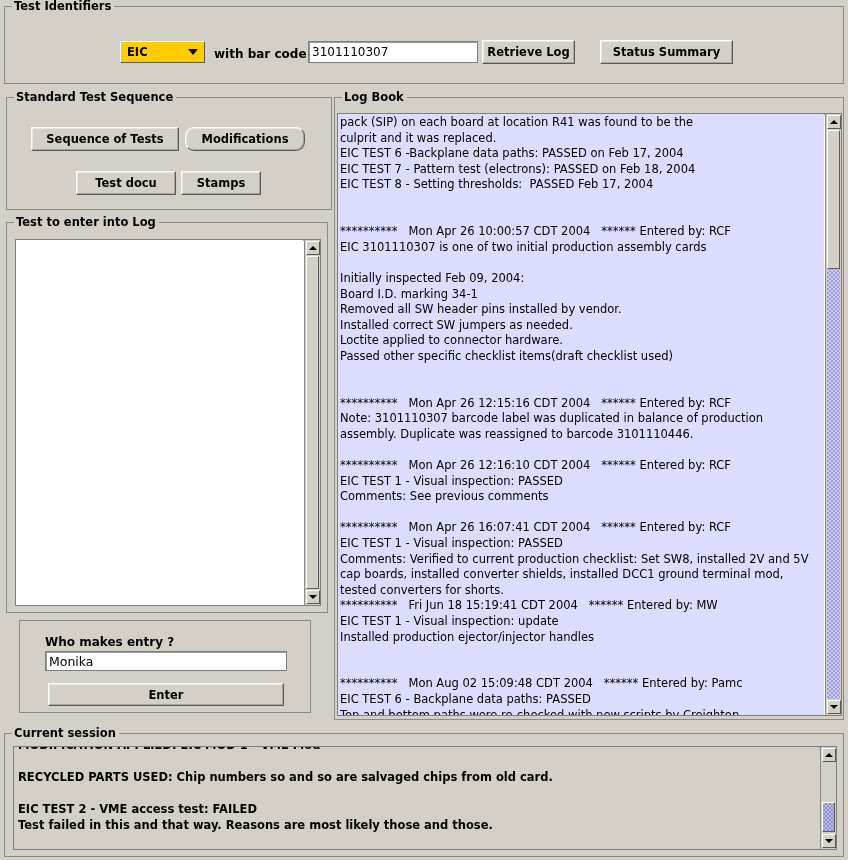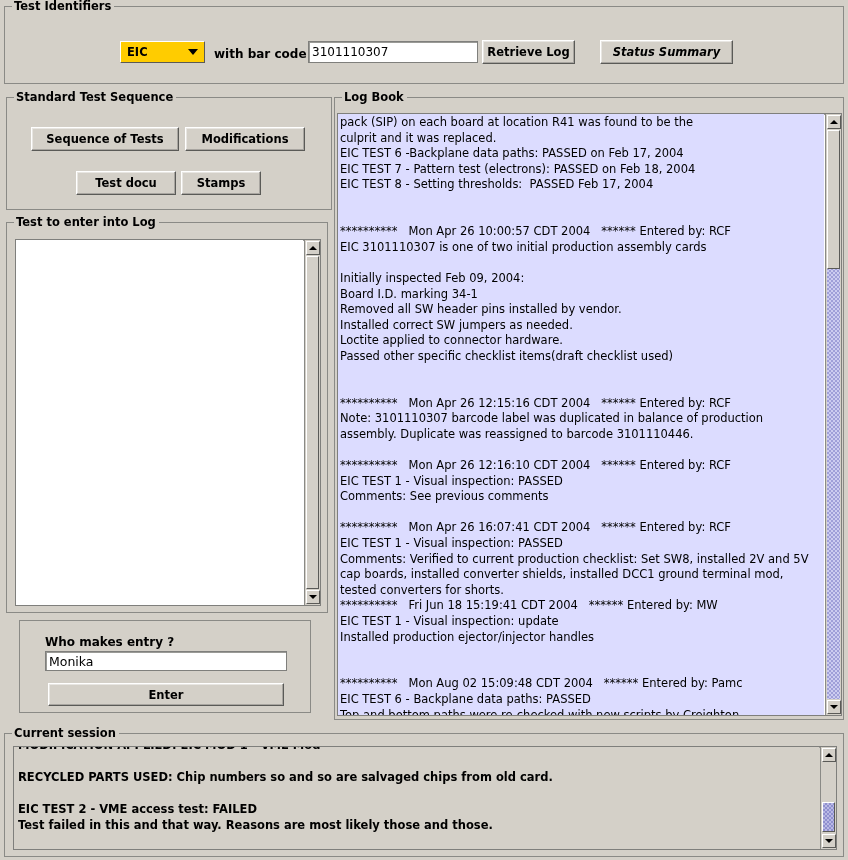--- a/index.html
+++ b/index.html
@@ -234,32 +234,32 @@
   <span class="plain-label" style="left:209px; top:40px;">with bar code</span>
 
   <div class="textfield" style="left:303px; top:34px; width:170px; height:22px;">
     <span>3101110307</span>
   </div>
 
   <div class="swing-btn" style="left:477px; top:33px; width:93px; height:24px;">
     <span>Retrieve Log</span>
   </div>
 
-  <div class="swing-btn" style="left:595px; top:33px; width:133px; height:24px;font-style:italic;">
+  <div class="swing-btn" style="left:595px; top:33px; width:133px; height:24px;">
     <span>Status Summary</span>
   </div>
 </div>
 
 <div class="group" style="left:6px; top:97px; width:326px; height:113px;">
   <span class="group-title">Standard Test Sequence</span>
 
   <div class="swing-btn" style="left:24px; top:29px; width:148px; height:24px;">
     <span>Sequence of Tests</span>
   </div>
-  <div class="swing-btn" style="left:178px; top:29px; width:120px; height:24px;">
+  <div class="swing-btn" style="left:178px; top:29px; width:120px; height:24px;border-radius:9px;">
     <span>Modifications</span>
   </div>
   <div class="swing-btn" style="left:69px; top:73px; width:100px; height:24px;">
     <span>Test docu</span>
   </div>
   <div class="swing-btn" style="left:174px; top:73px; width:80px; height:24px;">
     <span>Stamps</span>
   </div>
 </div>
 

